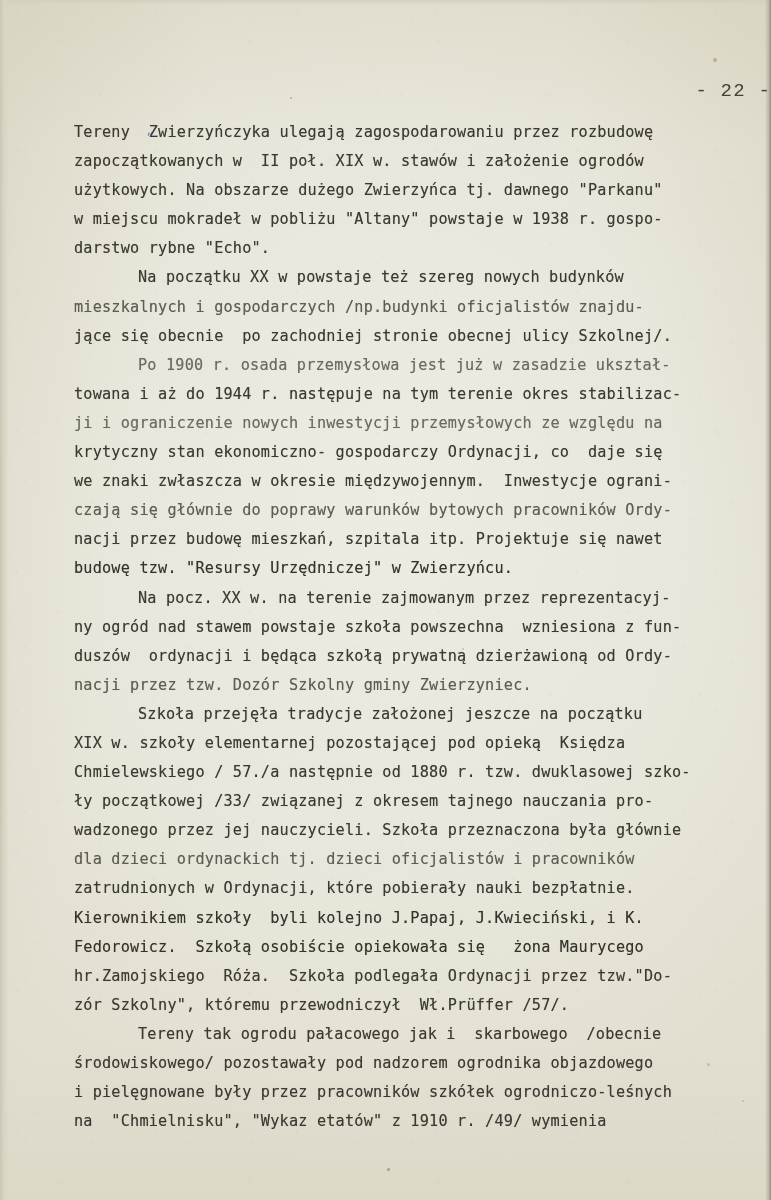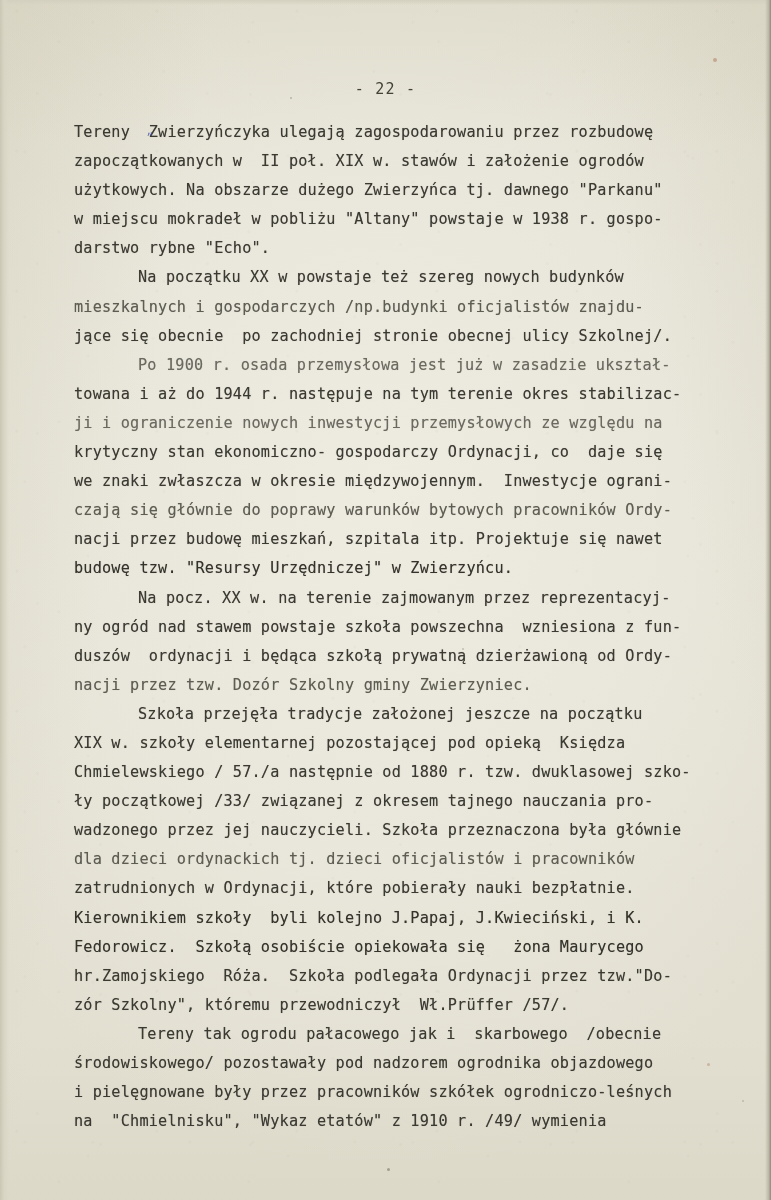--- a/index.html
+++ b/index.html
@@ -83,24 +83,25 @@
     font-size: 15.2px;
     letter-spacing: .2px;
     text-shadow: 0 0 .7px rgba(58,57,50,.45);
   }
 
   .folio {
     position: absolute;
     top: 80px;
     left: 0;
     width: 771px;
-    text-align: center;
-    font-size: 15px;
+    text-align: right;
+    font-size: 19px;
     color: #434238;
     letter-spacing: 1.2px;
+    font-family: Liberation Mono, monospace;
   }
 
   .body-block {
     position: absolute;
     top: 118px;
     left: 74px;
     width: 700px;
   }
 
   .ln {

